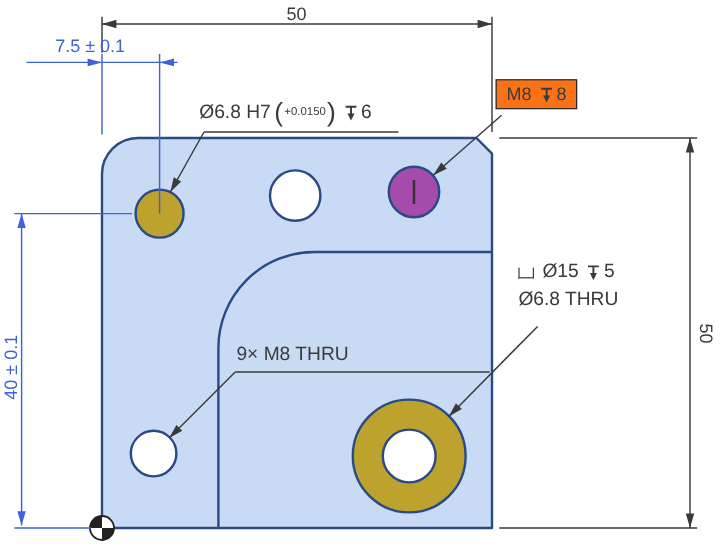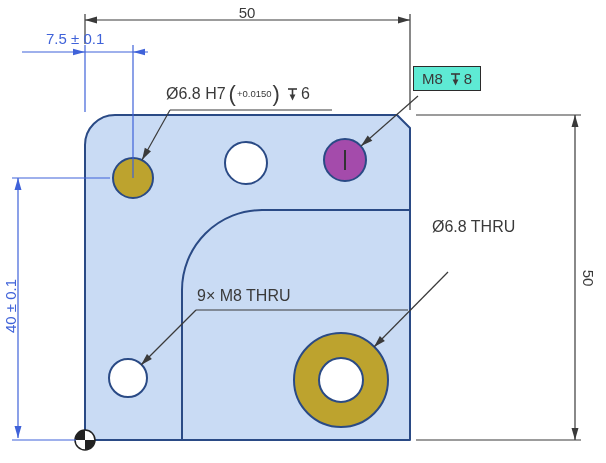--- a/index.html
+++ b/index.html
@@ -12,21 +12,21 @@
   .callout { font-size:16px; display:flex; align-items:center; gap:3px; }
   .vtext  { transform:translate(-50%,-50%) rotate(90deg); }
   .vtext-ccw { transform:translate(-50%,-50%) rotate(-90deg); }
   .tolwrap { display:inline-flex; align-items:center; }
   .tolwrap::before { content:"("; font-size:22px; font-weight:300; line-height:1; }
   .tolwrap::after  { content:")"; font-size:22px; font-weight:300; line-height:1; }
   .tolstack { display:inline-flex; flex-direction:row; font-size:9.5px; line-height:1.15; padding:0 1px; }
   .depth-icon { display:inline-flex; align-items:flex-end; margin-left:4px; }
   .cbore-icon { display:inline-block; width:13px; height:9px;
                 border:1.6px solid #3a3a3a; border-top:none; margin-right:4px; }
-  .m8-box { border:1.5px solid #2b2b2b; padding:3px 8px; background:#5eead4;
+  .m8-box { border:1.5px solid #2b2b2b; padding:3px 8px; background:#f97316;
             display:inline-flex; align-items:center; gap:3px; font-size:15px; }
   .cbore-callout { display:flex; flex-direction:column; gap:5px; font-size:16px; color:#3a3a3a; }
   .cbore-row { display:flex; align-items:center; gap:3px; }
 </style>
 </head>
 <body>
 
 <div class="canvas">
 
   <svg width="606" height="463" viewBox="0 0 606 463">
@@ -120,18 +120,30 @@
             <line x1="1" y1="2" x2="10" y2="2" stroke="#3a3a3a" stroke-width="1.6"></line>
             <line x1="5.5" y1="2" x2="5.5" y2="8" stroke="#3a3a3a" stroke-width="1.6"></line>
             <polygon points="5.5,13.5 2.6,7.5 8.4,7.5" fill="#3a3a3a"></polygon>
           </svg>
       </span>
       <span>8</span>
     </span>
   </div>
 
   <div class="overlay cbore-callout" style="left:432px; top:218px;">
+    <span class="cbore-row">
+      <span class="cbore-icon"></span>
+      <span>Ø15</span>
+      <span class="depth-icon">
+        <svg width="11" height="14" viewBox="0 0 11 14">
+            <line x1="1" y1="2" x2="10" y2="2" stroke="#3a3a3a" stroke-width="1.6"></line>
+            <line x1="5.5" y1="2" x2="5.5" y2="8" stroke="#3a3a3a" stroke-width="1.6"></line>
+            <polygon points="5.5,13.5 2.6,7.5 8.4,7.5" fill="#3a3a3a"></polygon>
+          </svg>
+      </span>
+      <span>5</span>
+    </span>
     <span>Ø6.8 THRU</span>
   </div>
 
   <div class="overlay" style="left:197px; top:287px; font-size:16px;">9× M8 THRU</div>
 
 </div>
 
 </body></html>

